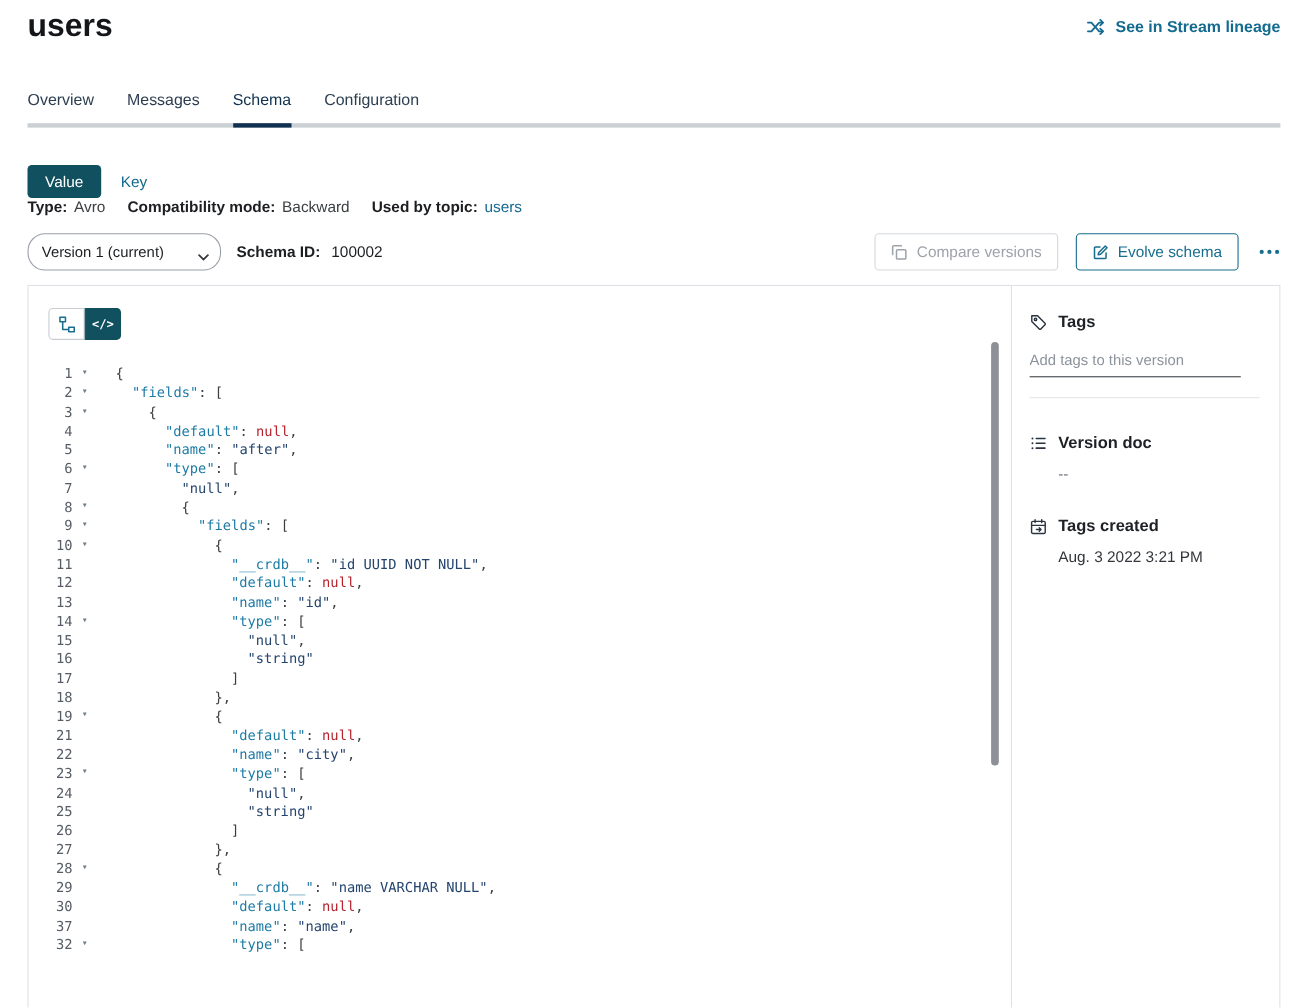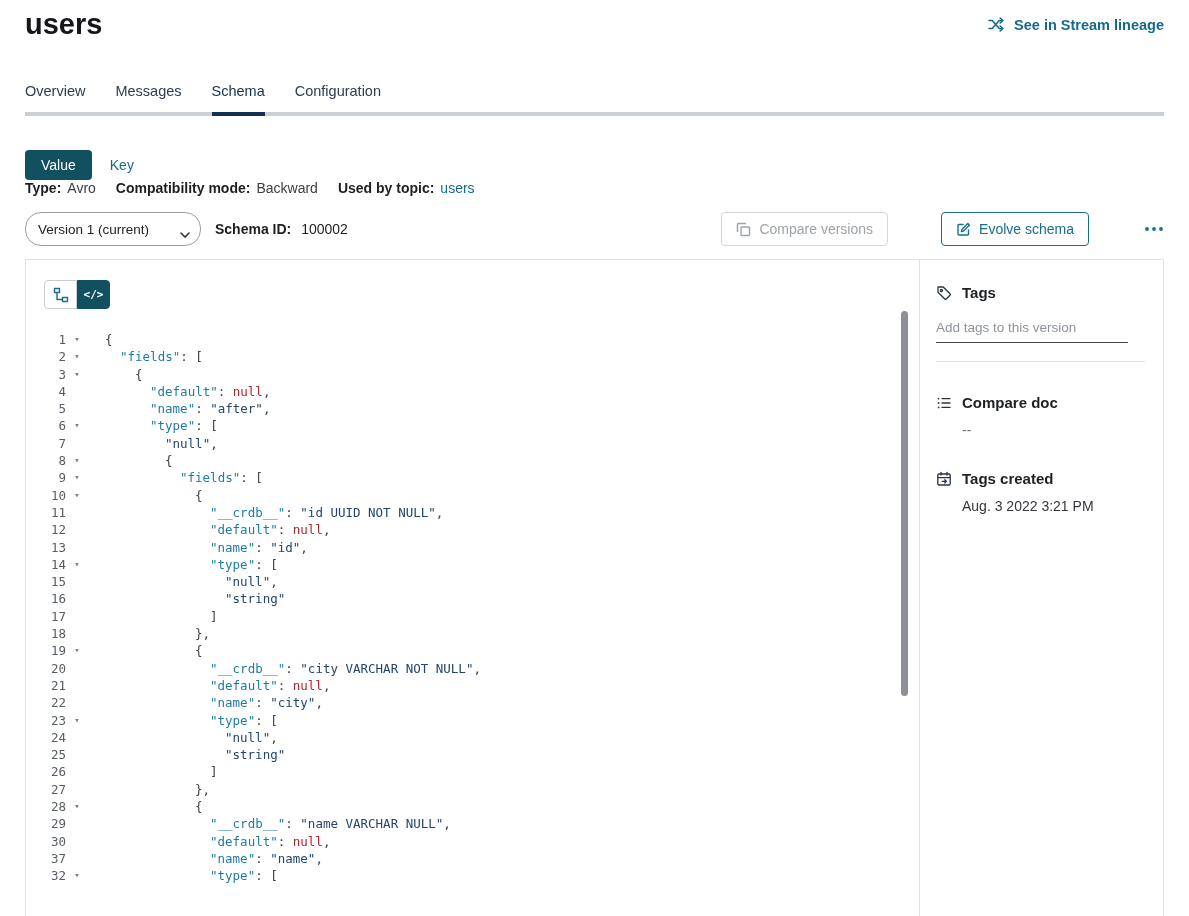--- a/index.html
+++ b/index.html
@@ -51,21 +51,21 @@
   .select-wrap { position: relative; }
   .version-select {
     -webkit-appearance: none; appearance: none;
     height: 34px; width: 176px; border: 1px solid #9aa0a8; border-radius: 16px;
     background: #fff; font-size: 13.5px; font-family: inherit; color: #1c1e21;
     padding: 0 30px 0 12px; cursor: pointer;
   }
   .select-chevron { position: absolute; right: 11px; top: 13px; pointer-events: none; color: #33373c; }
   .schema-id { margin-left: 14px; font-size: 14px; }
   .schema-id .lbl { font-weight: 700; margin-right: 6px; }
-  .version-actions { margin-left: auto; display: flex; align-items: center; gap: 37px; }
+  .version-actions { margin-left: auto; display: flex; align-items: center; }
   .btn {
     height: 34px; display: inline-flex; align-items: center; gap: 8px;
     border-radius: 4px; font-size: 14px; font-family: inherit; padding: 0 14px;
     background: #fff; cursor: pointer;
   }
   .btn-disabled { border: 1px solid #d4d7dc; color: #9da3ab; cursor: default; }
   .btn-outline { border: 1px solid #176e8f; color: #176e8f; margin-left: 16px; font-weight: 500; }
   .more-btn { background: none; border: none; margin-left: 18px; color: #176e8f; cursor: pointer; display: flex; align-items: center; }
 
   
@@ -233,21 +233,20 @@
           <div class="code-line"><span class="ln">10</span><span class="fold">▾</span><span class="code-text" style="padding-left: 107px;"><span class="tok-punc">{</span></span></div>
           <div class="code-line"><span class="ln">11</span><span class="fold"></span><span class="code-text" style="padding-left: 122px;"><span class="tok-key">"__crdb__"</span><span class="tok-punc">: </span><span class="tok-str">"id UUID NOT NULL"</span><span class="tok-punc">,</span></span></div>
           <div class="code-line"><span class="ln">12</span><span class="fold"></span><span class="code-text" style="padding-left: 122px;"><span class="tok-key">"default"</span><span class="tok-punc">: </span><span class="tok-null">null</span><span class="tok-punc">,</span></span></div>
           <div class="code-line"><span class="ln">13</span><span class="fold"></span><span class="code-text" style="padding-left: 122px;"><span class="tok-key">"name"</span><span class="tok-punc">: </span><span class="tok-str">"id"</span><span class="tok-punc">,</span></span></div>
           <div class="code-line"><span class="ln">14</span><span class="fold">▾</span><span class="code-text" style="padding-left: 122px;"><span class="tok-key">"type"</span><span class="tok-punc">: [</span></span></div>
           <div class="code-line"><span class="ln">15</span><span class="fold"></span><span class="code-text" style="padding-left: 137px;"><span class="tok-str">"null"</span><span class="tok-punc">,</span></span></div>
           <div class="code-line"><span class="ln">16</span><span class="fold"></span><span class="code-text" style="padding-left: 137px;"><span class="tok-str">"string"</span></span></div>
           <div class="code-line"><span class="ln">17</span><span class="fold"></span><span class="code-text" style="padding-left: 122px;"><span class="tok-punc">]</span></span></div>
           <div class="code-line"><span class="ln">18</span><span class="fold"></span><span class="code-text" style="padding-left: 107px;"><span class="tok-punc">},</span></span></div>
           <div class="code-line"><span class="ln">19</span><span class="fold">▾</span><span class="code-text" style="padding-left: 107px;"><span class="tok-punc">{</span></span></div>
-          <div class="code-line"><span class="ln">20</span><span class="fold"></span><span class="code-text" style="padding-left: 122px;"><span class="tok-key">"__crdb__"</span><span class="tok-punc">: </span><span class="tok-str">"city VARCHAR NOT NULL"</span><span class="tok-punc">,</span></span></div>
           <div class="code-line"><span class="ln">21</span><span class="fold"></span><span class="code-text" style="padding-left: 122px;"><span class="tok-key">"default"</span><span class="tok-punc">: </span><span class="tok-null">null</span><span class="tok-punc">,</span></span></div>
           <div class="code-line"><span class="ln">22</span><span class="fold"></span><span class="code-text" style="padding-left: 122px;"><span class="tok-key">"name"</span><span class="tok-punc">: </span><span class="tok-str">"city"</span><span class="tok-punc">,</span></span></div>
           <div class="code-line"><span class="ln">23</span><span class="fold">▾</span><span class="code-text" style="padding-left: 122px;"><span class="tok-key">"type"</span><span class="tok-punc">: [</span></span></div>
           <div class="code-line"><span class="ln">24</span><span class="fold"></span><span class="code-text" style="padding-left: 137px;"><span class="tok-str">"null"</span><span class="tok-punc">,</span></span></div>
           <div class="code-line"><span class="ln">25</span><span class="fold"></span><span class="code-text" style="padding-left: 137px;"><span class="tok-str">"string"</span></span></div>
           <div class="code-line"><span class="ln">26</span><span class="fold"></span><span class="code-text" style="padding-left: 122px;"><span class="tok-punc">]</span></span></div>
           <div class="code-line"><span class="ln">27</span><span class="fold"></span><span class="code-text" style="padding-left: 107px;"><span class="tok-punc">},</span></span></div>
           <div class="code-line"><span class="ln">28</span><span class="fold">▾</span><span class="code-text" style="padding-left: 107px;"><span class="tok-punc">{</span></span></div>
           <div class="code-line"><span class="ln">29</span><span class="fold"></span><span class="code-text" style="padding-left: 122px;"><span class="tok-key">"__crdb__"</span><span class="tok-punc">: </span><span class="tok-str">"name VARCHAR NULL"</span><span class="tok-punc">,</span></span></div>
           <div class="code-line"><span class="ln">30</span><span class="fold"></span><span class="code-text" style="padding-left: 122px;"><span class="tok-key">"default"</span><span class="tok-punc">: </span><span class="tok-null">null</span><span class="tok-punc">,</span></span></div>
@@ -275,21 +274,21 @@
           <span style="display:inline-flex;">
             <svg width="16" height="16" viewBox="0 0 16 16" fill="none" stroke="currentColor" stroke-width="1.4" stroke-linecap="round">
               <circle cx="2.6" cy="3.6" r="0.9" fill="currentColor" stroke="none"></circle>
               <line x1="6" y1="3.6" x2="14" y2="3.6"></line>
               <circle cx="2.6" cy="8" r="0.9" fill="currentColor" stroke="none"></circle>
               <line x1="6" y1="8" x2="14" y2="8"></line>
               <circle cx="2.6" cy="12.4" r="0.9" fill="currentColor" stroke="none"></circle>
               <line x1="6" y1="12.4" x2="14" y2="12.4"></line>
             </svg>
           </span>
-          <span>Compare doc</span>
+          <span>Version doc</span>
         </div>
         <div class="side-value dim">--</div>
       </div>
 
       <div class="side-section">
         <div class="side-header">
           <span style="display:inline-flex;">
             <svg width="16" height="16" viewBox="0 0 16 16" fill="none" stroke="currentColor" stroke-width="1.3" stroke-linecap="round" stroke-linejoin="round">
               <rect x="1.8" y="3" width="12.4" height="11" rx="1.2"></rect>
               <line x1="1.8" y1="6.6" x2="14.2" y2="6.6"></line>

